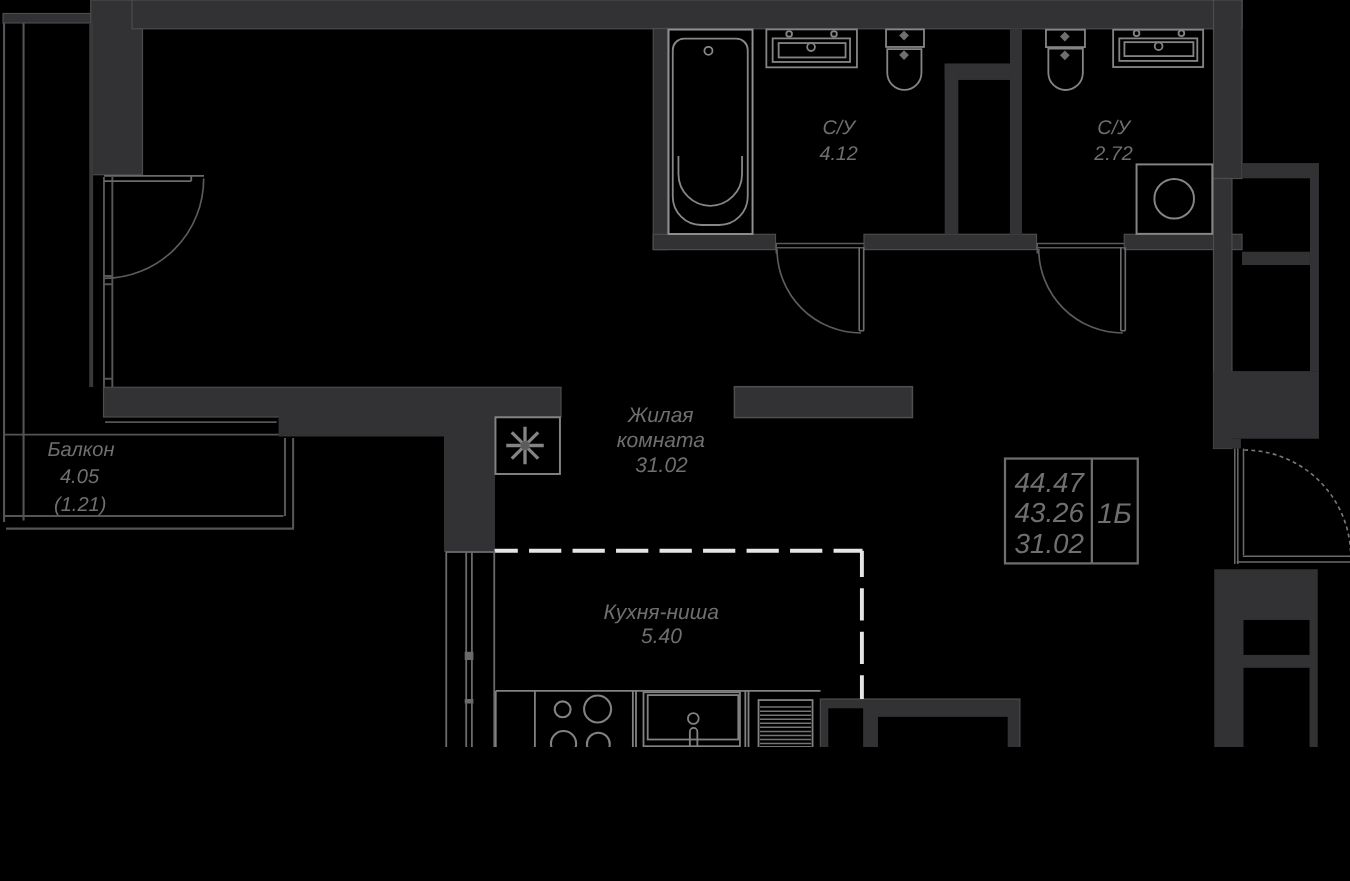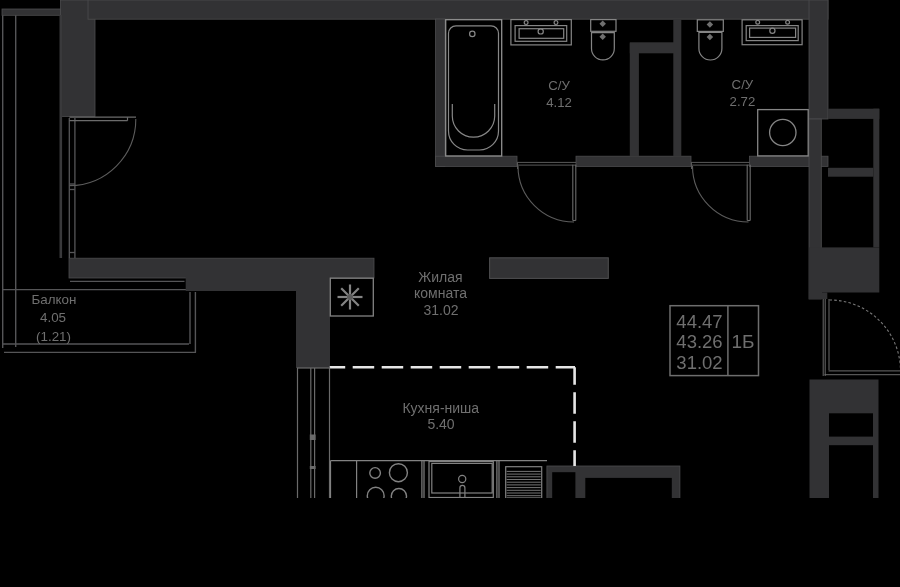--- a/index.html
+++ b/index.html
@@ -1,16 +1,16 @@
 <!DOCTYPE html>
 <html><head>
 <meta charset="utf-8">
 <style>
   html,body{margin:0;padding:0;background:#000;}
-  .plan{position:relative;width:900px;height:498px;background:#fef9c3;overflow:hidden;}
+  .plan{position:relative;width:900px;height:498px;background:#fef9c3;overflow:hidden;font-style:italic;}
   text{font-family:"Liberation Sans",sans-serif;fill:#6f6f6f;-webkit-font-smoothing:antialiased;}
 </style>
 </head>
 <body>
 <div class="plan">
 <svg width="900" height="587" viewBox="0 0 900 587" xmlns="http://www.w3.org/2000/svg">
   <defs></defs>
 
   <rect x="0" y="0" width="900" height="587" fill="#000000"></rect>
 

